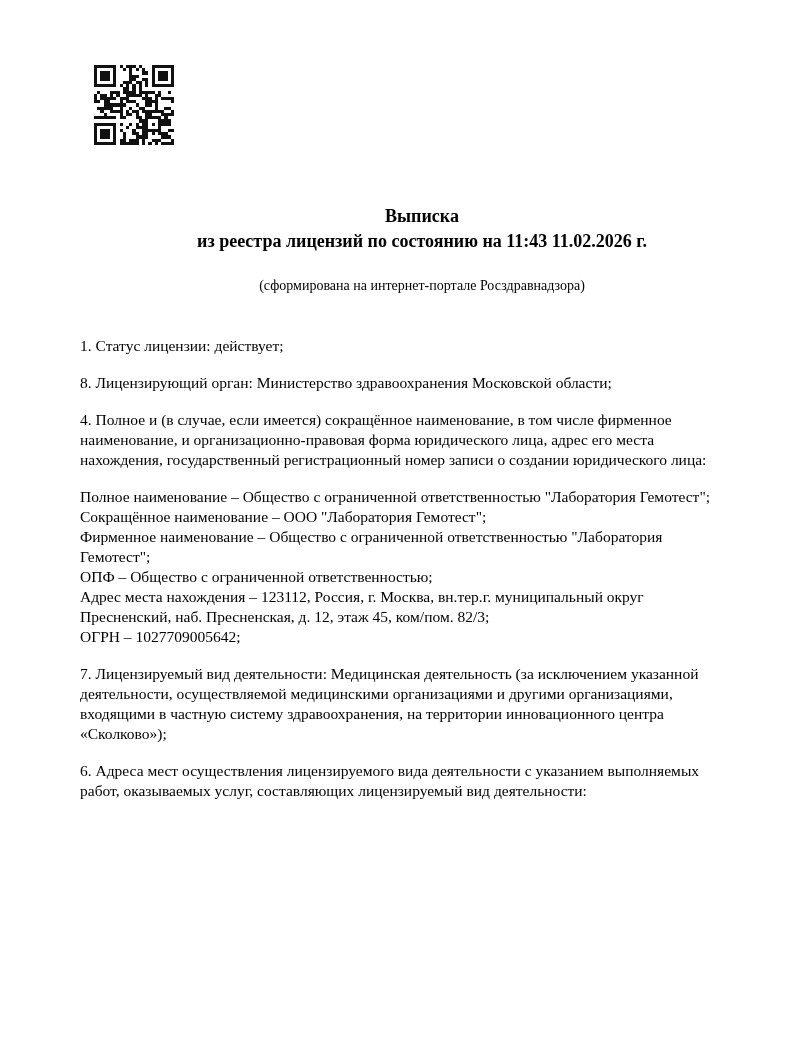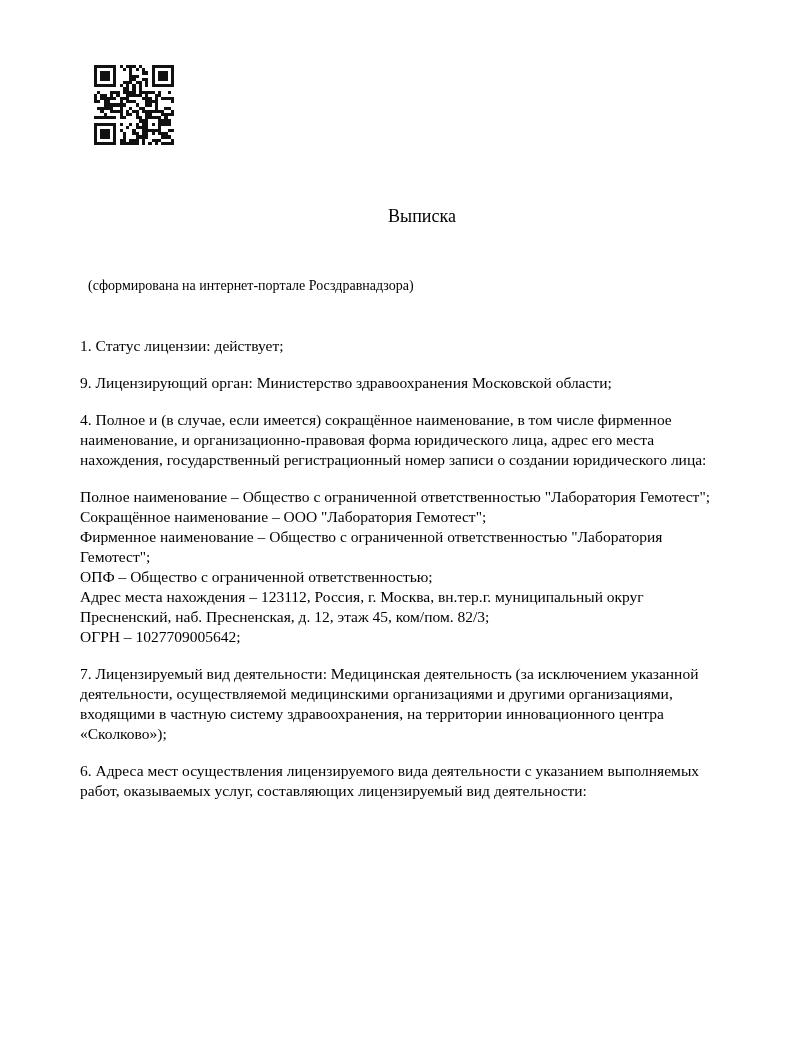--- a/index.html
+++ b/index.html
@@ -20,30 +20,30 @@
       width: 80px;
       height: 80px;
     }
     .qr svg { width: 100%; height: 100%; display: block; }
     .title-block {
       position: absolute;
       left: 88px;
       top: 204px;
       width: 668px;
       text-align: center;
-      font-weight: normal;
+      font-weight: bold;
       font-size: 18px;
       line-height: 25px;
     }
     .subtitle {
       position: absolute;
       left: 88px;
       top: 277px;
       width: 668px;
-      text-align: left;
+      text-align: center;
       font-size: 14px;
       line-height: 17px;
     }
     .body-text {
       position: absolute;
       left: 80px;
       top: 336px;
       width: 684px;
       font-size: 15.5px;
       line-height: 20px;
@@ -390,27 +390,28 @@
         <rect x="19" y="24" width="1" height="1" fill="#111111"></rect>
         <rect x="21" y="24" width="1" height="1" fill="#111111"></rect>
         <rect x="22" y="24" width="1" height="1" fill="#111111"></rect>
         <rect x="23" y="24" width="1" height="1" fill="#111111"></rect>
         <rect x="24" y="24" width="1" height="1" fill="#111111"></rect>
       </svg>
     </div>
 
   <div class="title-block">
     <div>Выписка</div>
+    <div>из реестра лицензий по состоянию на 11:43 11.02.2026 г.</div>
   </div>
 
   <div class="subtitle">(сформирована на интернет-портале Росздравнадзора)</div>
 
   <div class="body-text">
     <div class="para">1. Статус лицензии: действует;</div>
-    <div class="para">9. Лицензирующий орган: Министерство здравоохранения Московской области;</div>
+    <div class="para">8. Лицензирующий орган: Министерство здравоохранения Московской области;</div>
     <div class="para">4. Полное и (в случае, если имеется) сокращённое наименование, в том числе фирменное
 наименование, и организационно-правовая форма юридического лица, адрес его места
 нахождения, государственный регистрационный номер записи о создании юридического лица:</div>
     <div class="para">Полное наименование – Общество с ограниченной ответственностью "Лаборатория Гемотест";
 Сокращённое наименование – ООО "Лаборатория Гемотест";
 Фирменное наименование – Общество с ограниченной ответственностью "Лаборатория
 Гемотест";
 ОПФ – Общество с ограниченной ответственностью;
 Адрес места нахождения – 123112, Россия, г. Москва, вн.тер.г. муниципальный округ
 Пресненский, наб. Пресненская, д. 12, этаж 45, ком/пом. 82/3;

